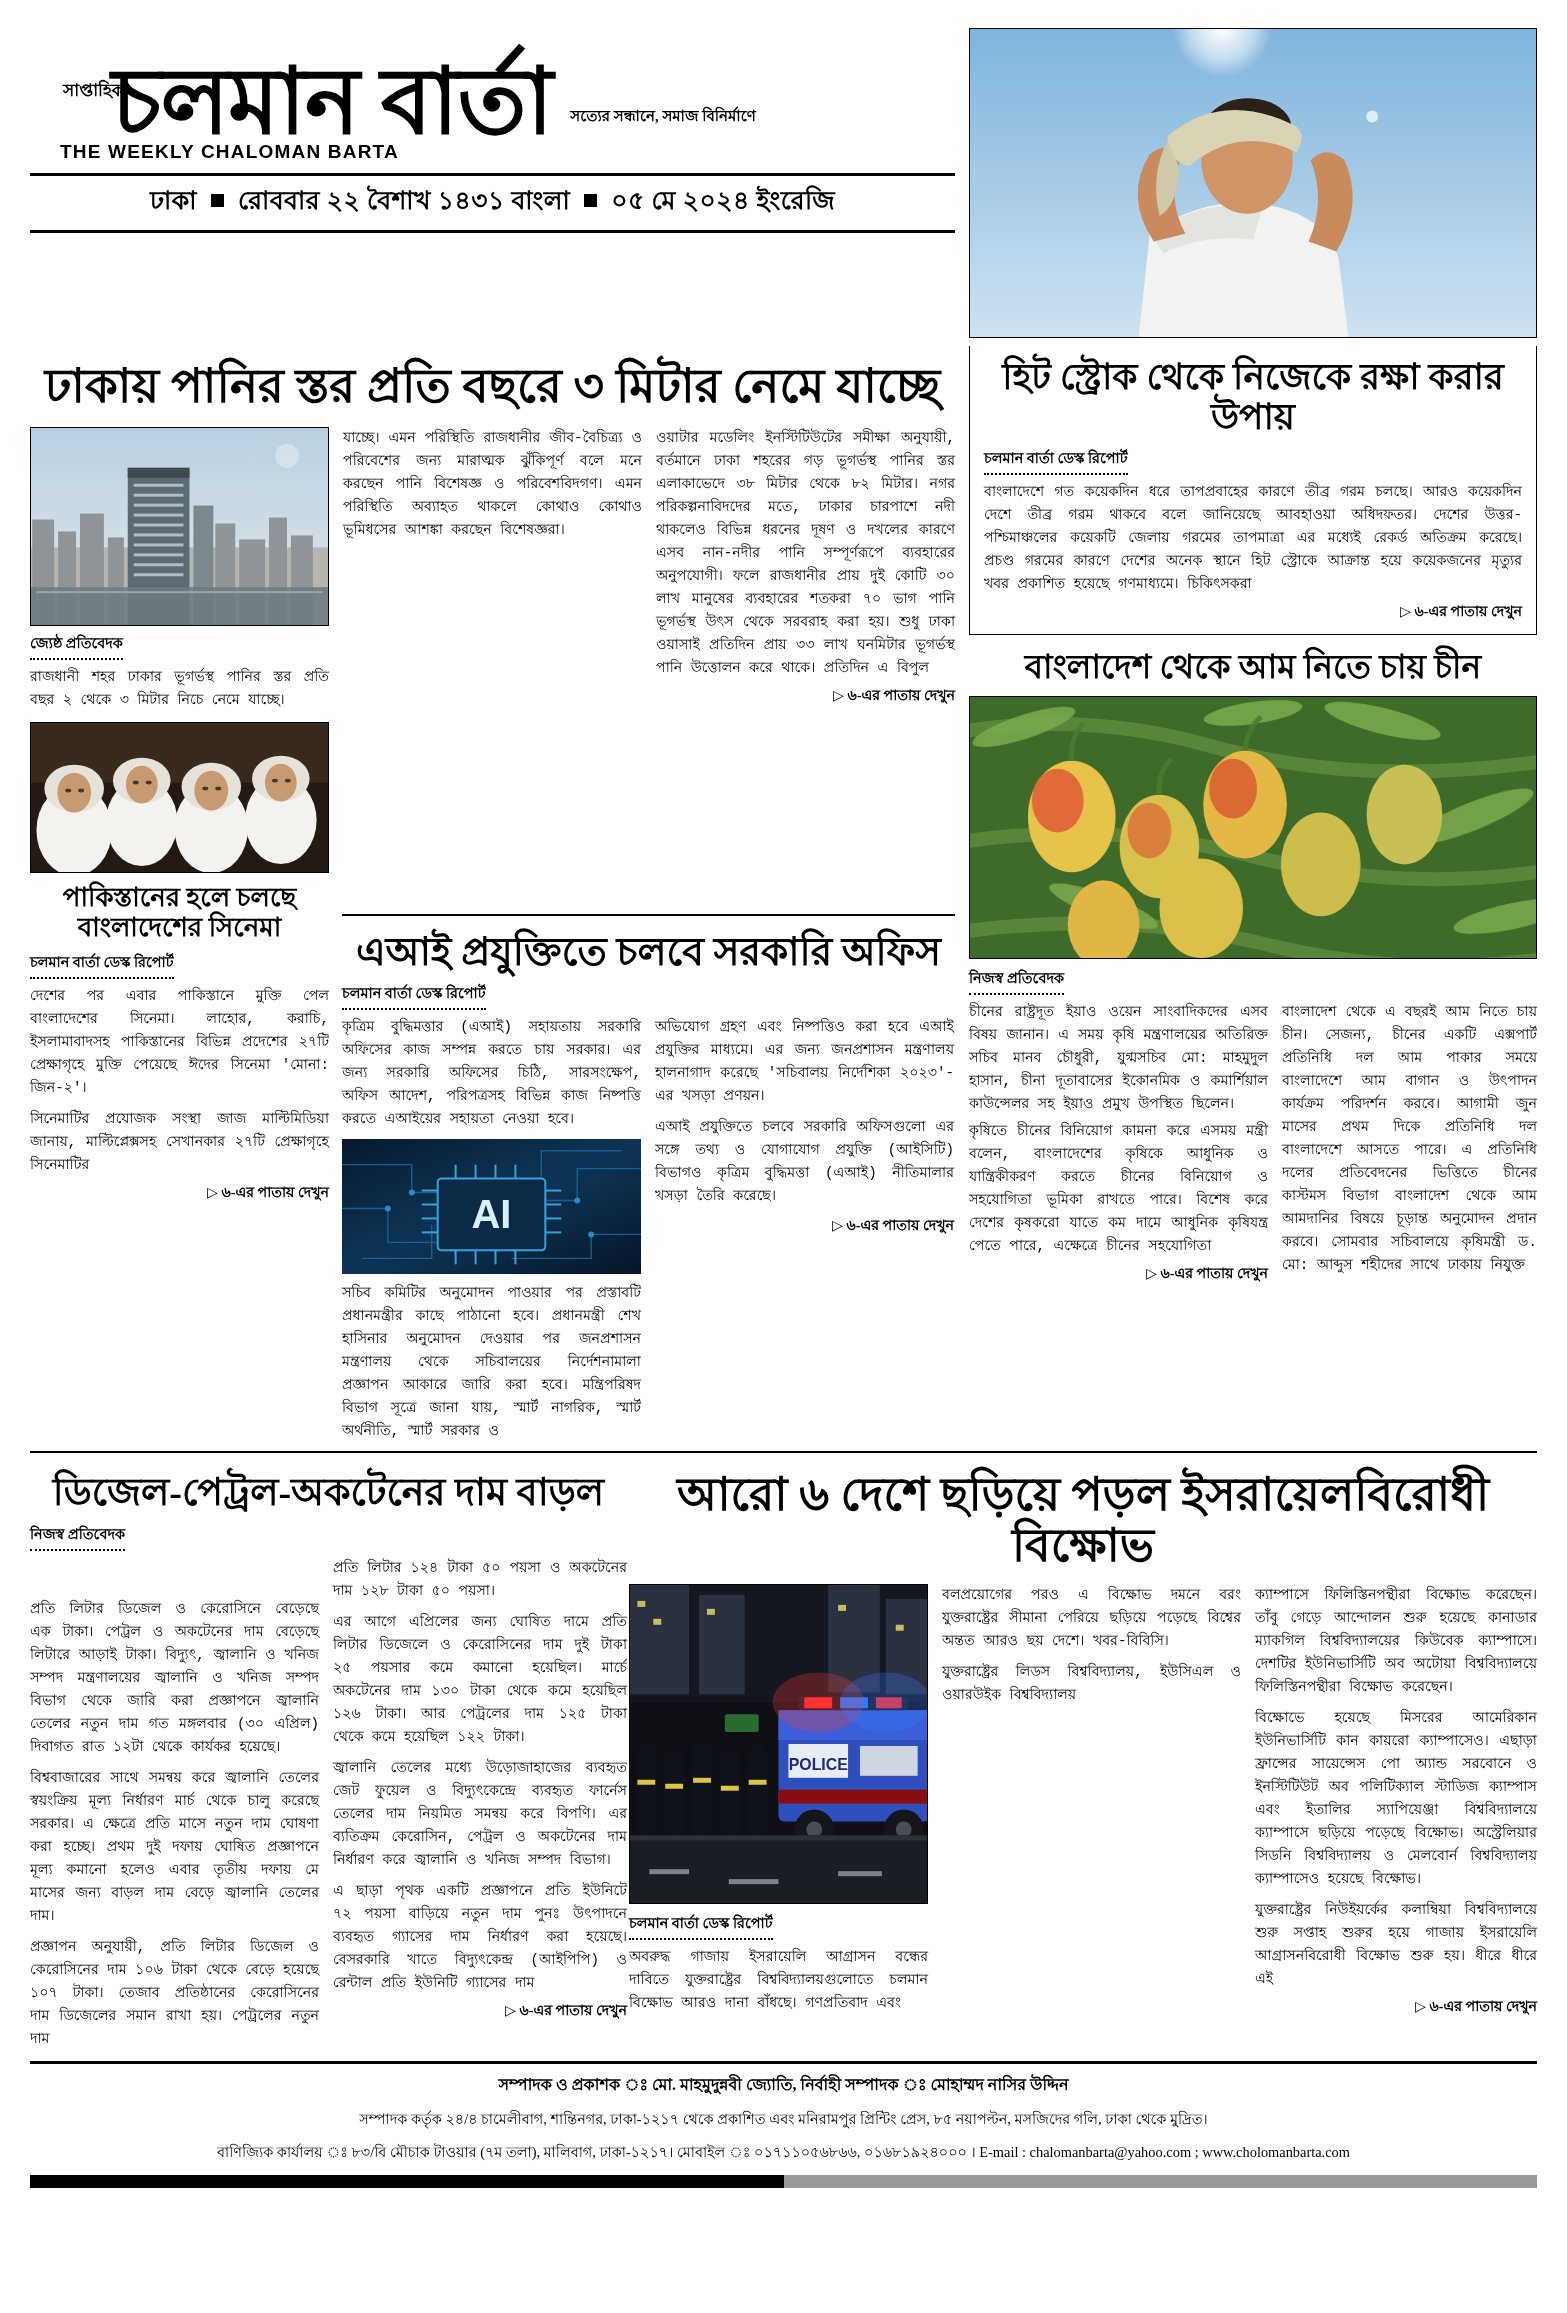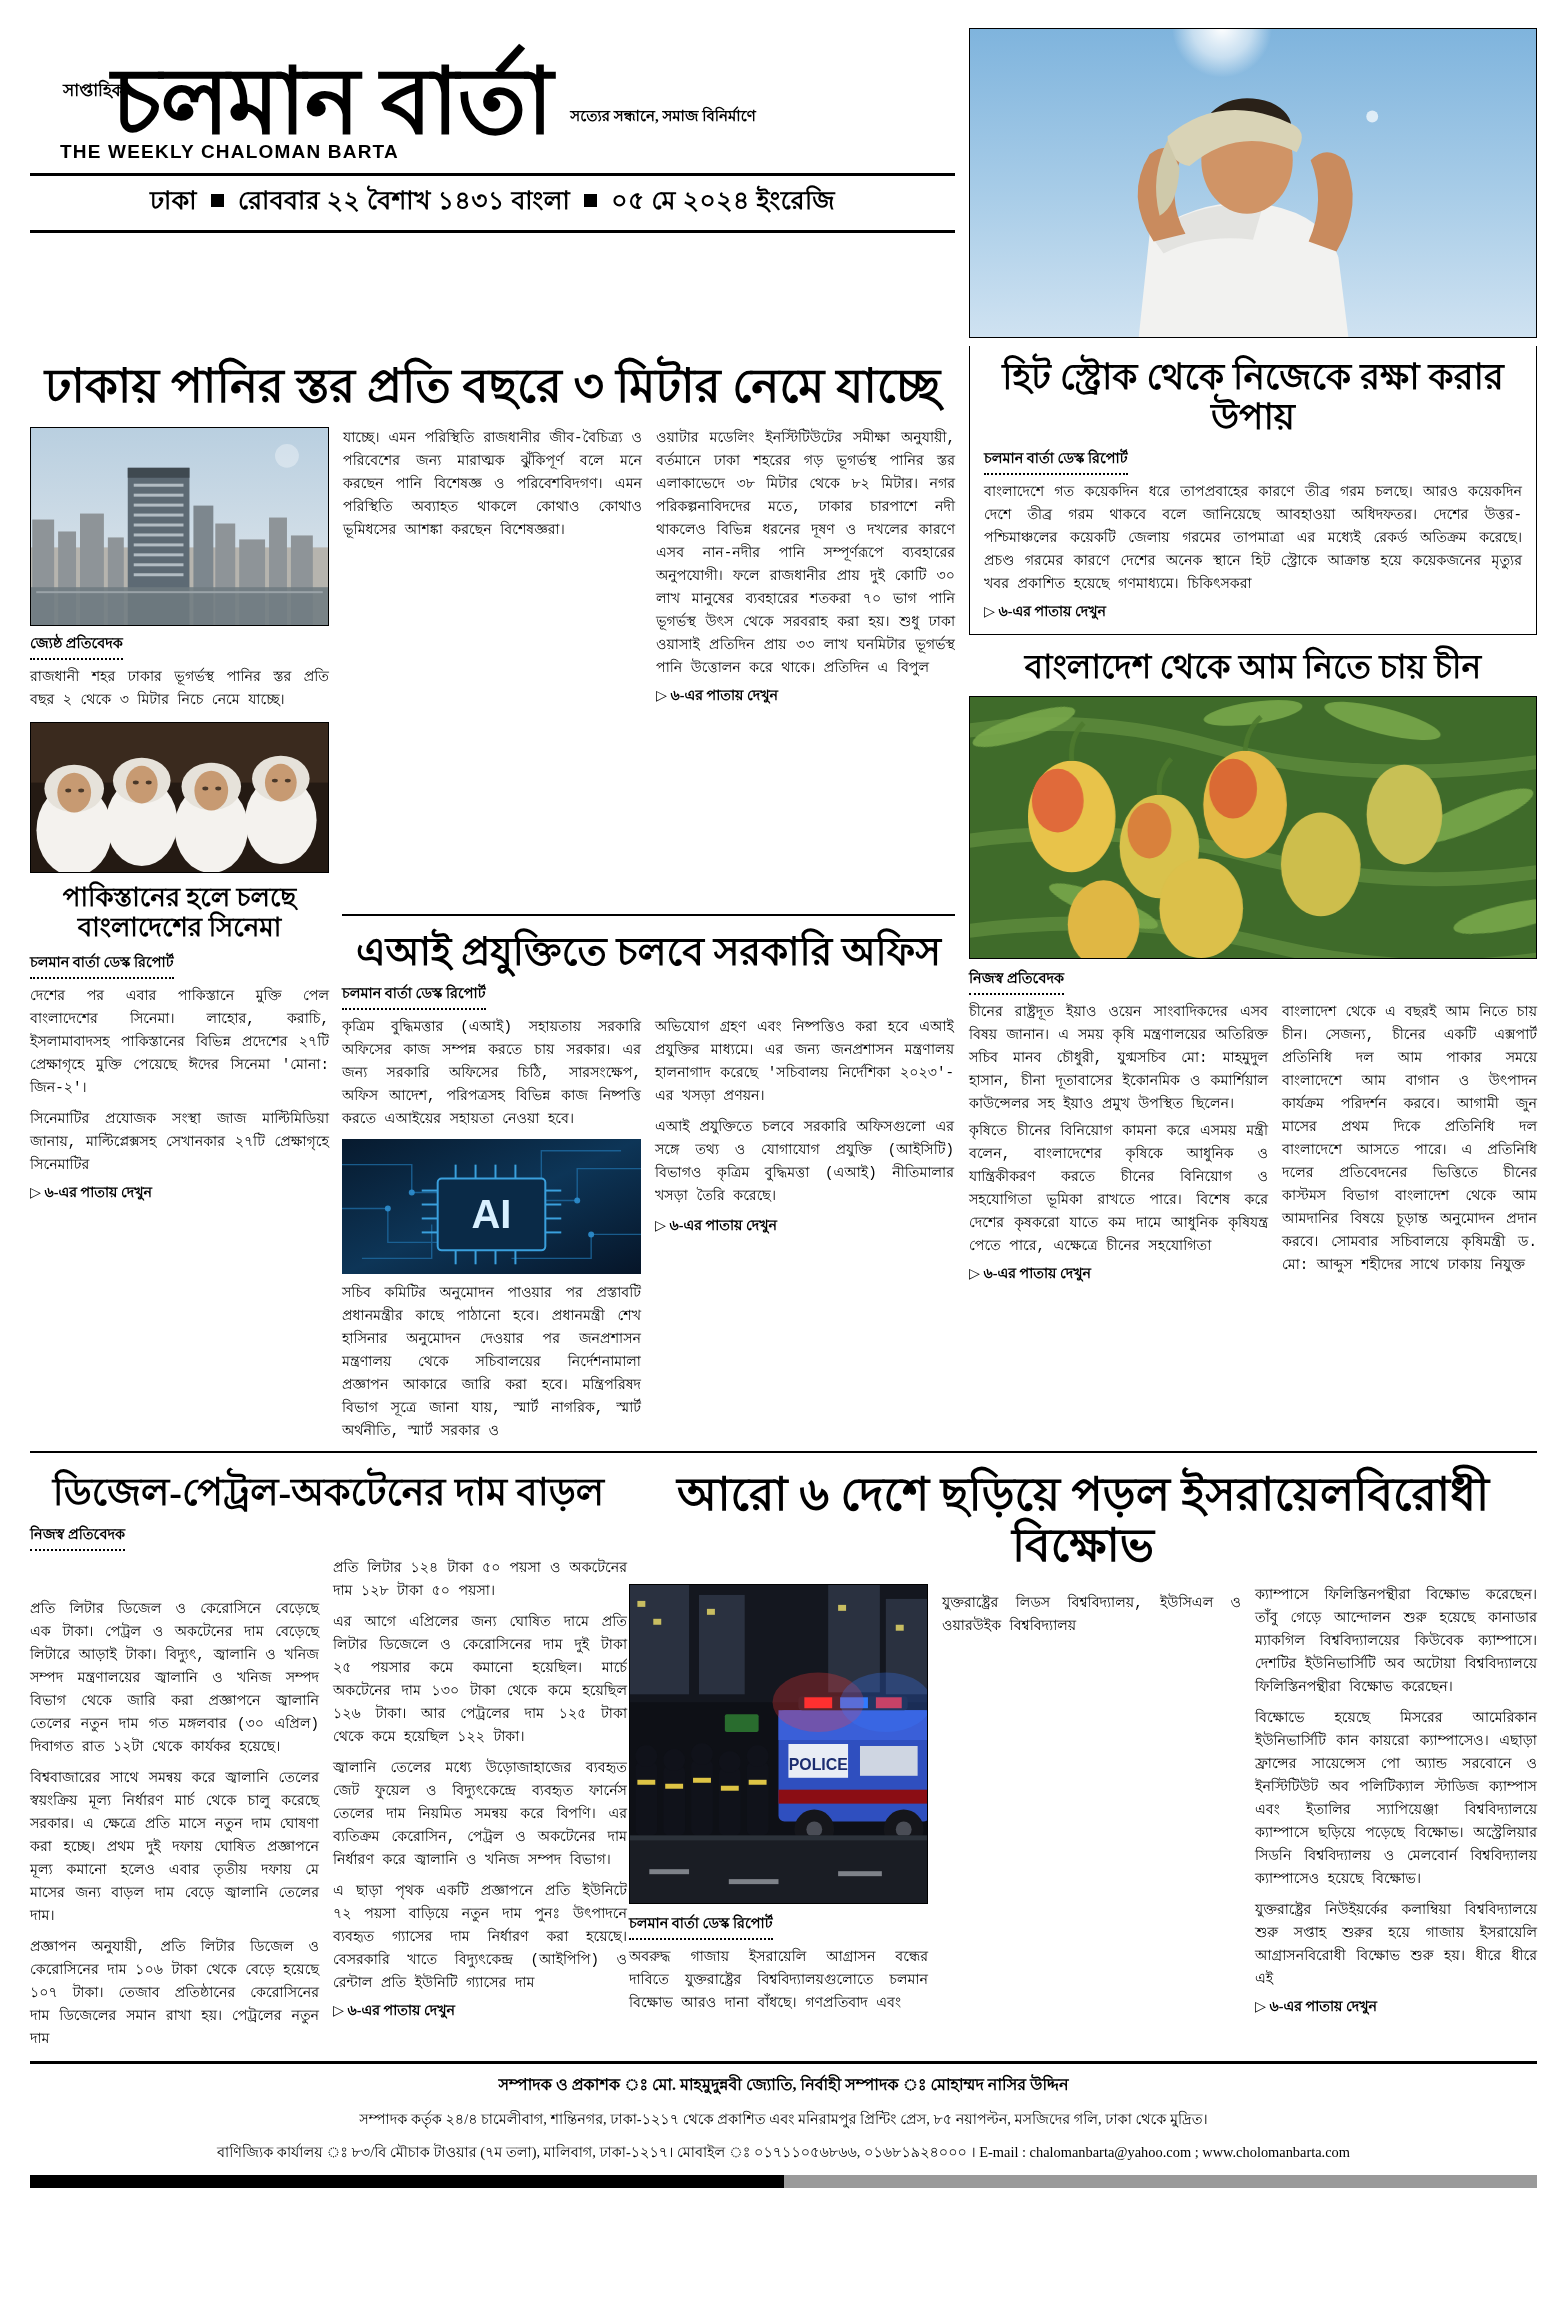--- a/index.html
+++ b/index.html
@@ -119,21 +119,21 @@
   }
   .body-txt {
     font-size: 14.2px;
     line-height: 1.62;
     text-align: justify;
     text-justify: inter-word;
     hyphens: auto;
     font-family: Liberation Mono, monospace;
   }
   .jumpto {
-    text-align: left;
+    text-align: right;
     font-size: 14.2px;
     font-weight: bold;
     white-space: nowrap;
   }
   .photo {
     background: #c9cdd2;
     position: relative;
     overflow: hidden;
   }
   .rule-h2 { border-top: 2px solid #000; }
@@ -587,20 +587,21 @@
                 </g>
               <g fill="#2e7d32" opacity="0.85">
                   <rect x="96" y="130" width="34" height="18" rx="2"></rect>
                 </g>
             </svg>
           </div>
           <div style="margin-top:8px;"><span class="byline">চলমান বার্তা ডেস্ক রিপোর্ট</span></div>
           <div class="body-txt">অবরুদ্ধ গাজায় ইসরায়েলি আগ্রাসন বন্ধের দাবিতে যুক্তরাষ্ট্রের বিশ্ববিদ্যালয়গুলোতে চলমান বিক্ষোভ আরও দানা বাঁধছে। গণপ্রতিবাদ এবং</div>
         </div>
         <div style="width:299px;flex:0 0 299px;">
+          <div class="body-txt">বলপ্রয়োগের পরও এ বিক্ষোভ দমনে বরং যুক্তরাষ্ট্রের সীমানা পেরিয়ে ছড়িয়ে পড়েছে বিশ্বের অন্তত আরও ছয় দেশে। খবর-বিবিসি।</div>
           <div class="body-txt" style="margin-top:8px;">যুক্তরাষ্ট্রের লিডস বিশ্ববিদ্যালয়, ইউসিএল ও ওয়ারউইক বিশ্ববিদ্যালয়</div>
         </div>
         <div style="flex:1 1 auto;">
           <div class="body-txt">ক্যাম্পাসে ফিলিস্তিনপন্থীরা বিক্ষোভ করেছেন। তাঁবু গেড়ে আন্দোলন শুরু হয়েছে কানাডার ম্যাকগিল বিশ্ববিদ্যালয়ের কিউবেক ক্যাম্পাসে। দেশটির ইউনিভার্সিটি অব অটোয়া বিশ্ববিদ্যালয়ে ফিলিস্তিনপন্থীরা বিক্ষোভ করেছেন।</div>
           <div class="body-txt" style="margin-top:8px;">বিক্ষোভে হয়েছে মিসরের আমেরিকান ইউনিভার্সিটি কান কায়রো ক্যাম্পাসেও। এছাড়া ফ্রান্সের সায়েন্সেস পো অ্যান্ড সরবোনে ও ইনস্টিটিউট অব পলিটিক্যাল স্টাডিজ ক্যাম্পাস এবং ইতালির স্যাপিয়েঞ্জা বিশ্ববিদ্যালয়ে ক্যাম্পাসে ছড়িয়ে পড়েছে বিক্ষোভ। অস্ট্রেলিয়ার সিডনি বিশ্ববিদ্যালয় ও মেলবোর্ন বিশ্ববিদ্যালয় ক্যাম্পাসেও হয়েছে বিক্ষোভ।</div>
           <div class="body-txt" style="margin-top:8px;">যুক্তরাষ্ট্রের নিউইয়র্কের কলাম্বিয়া বিশ্ববিদ্যালয়ে শুরু সপ্তাহ শুরুর হয়ে গাজায় ইসরায়েলি আগ্রাসনবিরোধী বিক্ষোভ শুরু হয়। ধীরে ধীরে এই</div>
           <div class="jumpto" style="margin-top:4px;">▷ ৬-এর পাতায় দেখুন</div>
         </div>
       </div>
     </div>

